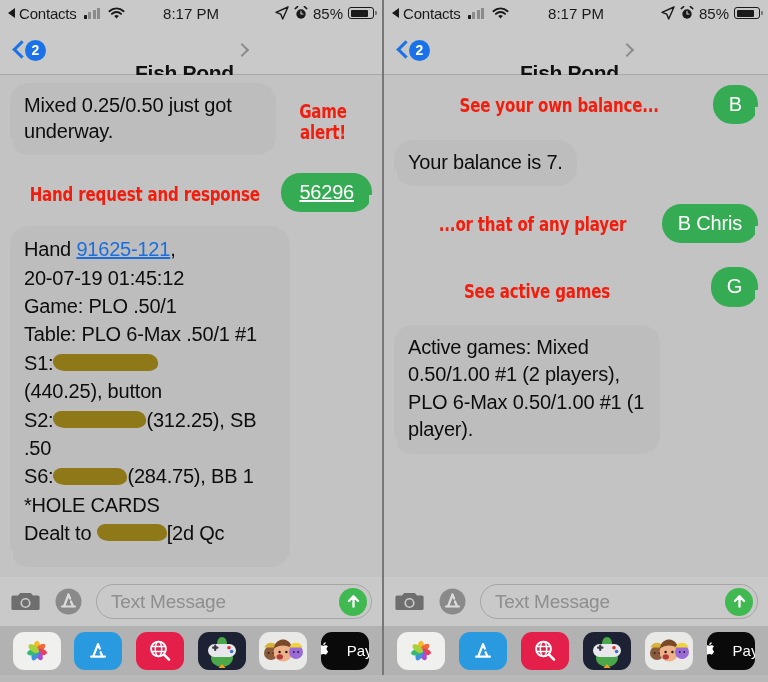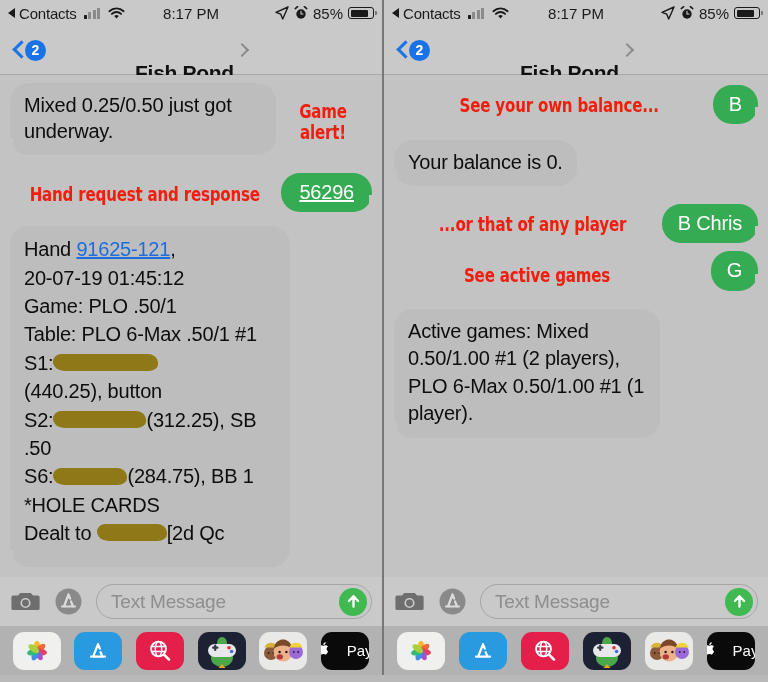--- a/index.html
+++ b/index.html
@@ -558,33 +558,33 @@
 
       <div class="row out" style="margin-top:10px;">
         <div class="annot" style="position:absolute; left:52px; top:10px;">See your own balance...</div>
         <div class="bubble green" style="padding:6px 16px 7px 16px;">
           <span class="bubble-text">B</span>
         </div>
       </div>
 
       <div class="row in" style="margin-top:16px;">
         <div class="bubble gray">
-          <span class="bubble-text">Your balance is 0.</span>
+          <span class="bubble-text">Your balance is 7.</span>
         </div>
       </div>
 
       <div class="row out" style="margin-top:18px;">
         <div class="annot" style="position:absolute; left:32px; top:10px;">...or that of any player</div>
         <div class="bubble green" style="padding:6px 16px 7px 16px;">
           <span class="bubble-text">B Chris</span>
         </div>
       </div>
 
 
-      <div class="row out" style="margin-top:8px;">
+      <div class="row out" style="margin-top:24px;">
         <div class="annot" style="position:absolute; left:60px; top:14px;">See active games</div>
         <div class="bubble green" style="padding:6px 16px 7px 16px;">
           <span class="bubble-text">G</span>
         </div>
       </div>
 
       <div class="row in" style="margin-top:18px;">
         <div class="bubble gray" style="max-width:238px; line-height:1.38;">
           <span class="bubble-text">Active games: Mixed 0.50/1.00 #1 (2 players), PLO 6-Max 0.50/1.00 #1 (1 player).</span>
         </div>

